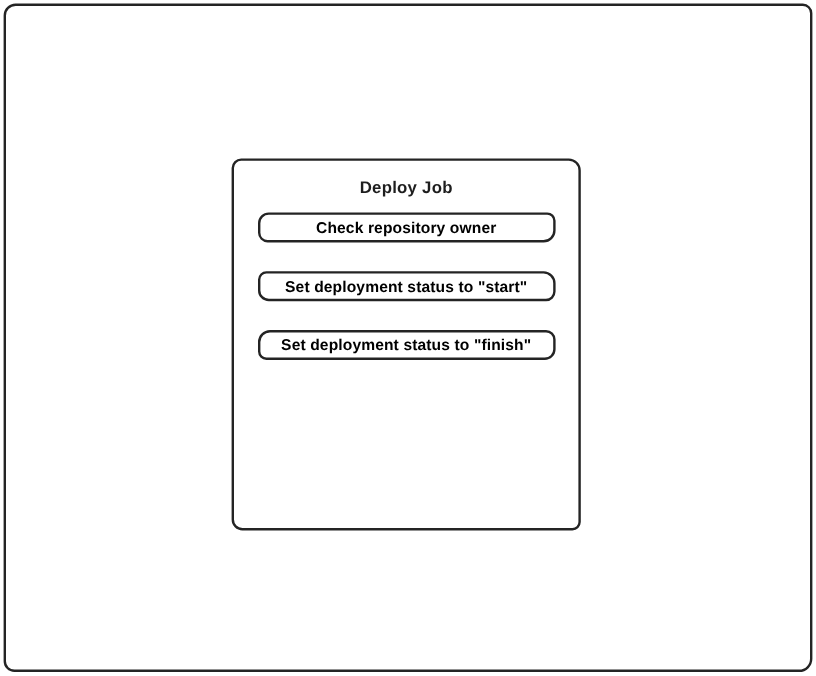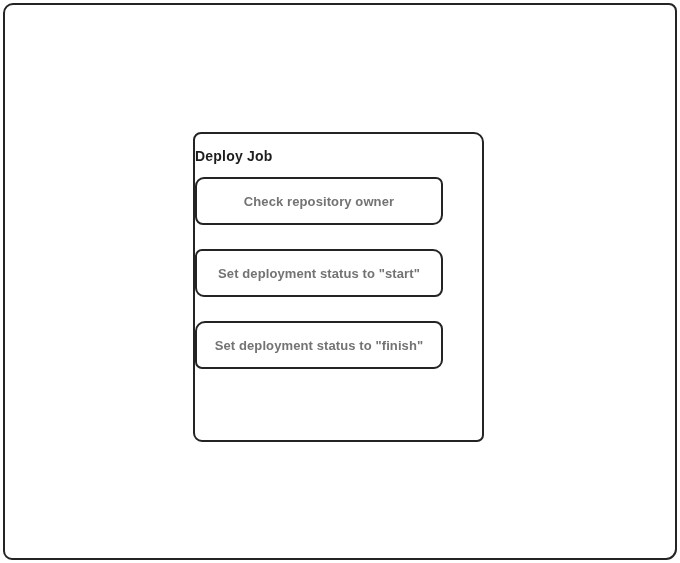--- a/index.html
+++ b/index.html
@@ -32,51 +32,52 @@
     left: 193px;
     top: 132px;
     width: 291px;
     height: 310px;
     box-sizing: border-box;
     border: 2px solid #242424;
     border-radius: 8px 10px 7px 9px;
     background: #ffffff;
     display: flex;
     flex-direction: column;
+    align-items: center;
   }
   .job-title {
     margin-top: 13px;
     height: 18px;
     line-height: 18px;
     font-size: 14px;
     font-weight: 700;
     letter-spacing: 0.2px;
     color: #1e1e1e;
     white-space: nowrap;
   }
   .steps {
     margin-top: 12px;
     display: flex;
     flex-direction: column;
     gap: 24px;
   }
   .step-box {
     width: 248px;
-    height: 48px;
+    height: 25px;
     box-sizing: border-box;
     border: 2px solid #242424;
     background: #ffffff;
     display: flex;
     align-items: center;
     justify-content: center;
     font-size: 13px;
     font-weight: 700;
     letter-spacing: 0.1px;
     white-space: nowrap;
-    color: #737373;
+    color: #000000;
   }
   
   .step-box:nth-child(1) { border-radius: 9px 7px 10px 8px; }
   .step-box:nth-child(2) { border-radius: 7px 10px 8px 9px; }
   .step-box:nth-child(3) { border-radius: 10px 8px 9px 7px; }
   .step-box:nth-child(4) { border-radius: 8px 9px 7px 10px; }
 </style>
 </head>
 <body>
 

